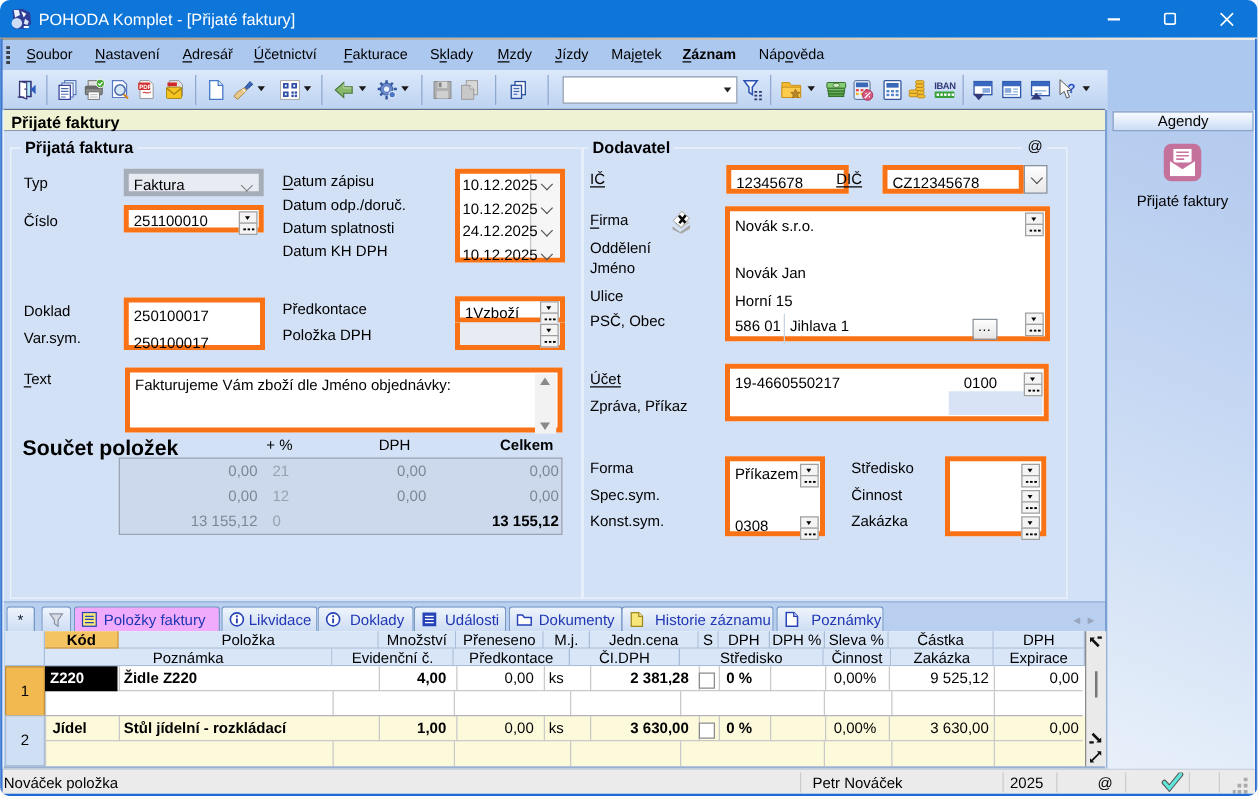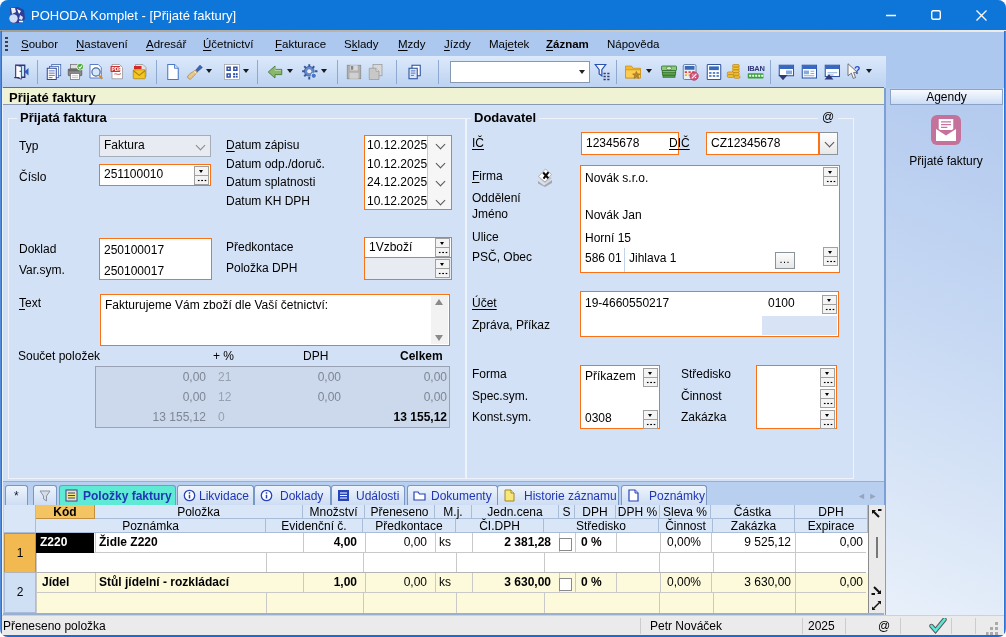--- a/index.html
+++ b/index.html
@@ -25,38 +25,38 @@
 
 #rpanel{left:886px;top:88px;width:124px;height:527px;background:linear-gradient(203deg,#b2c9ee 0%,#c6d8f3 45%,#e8f0fa 100%);}
 #rphead{position:absolute;left:4px;top:1px;width:113px;height:16px;background:linear-gradient(#f8fbff,#ccdcf5);border:1px solid #8aa3c8;text-align:center;line-height:14px;box-sizing:border-box;font-size:12px;}
 #rpicon{position:absolute;left:45px;top:27px;width:30px;height:30px;background:#c4729c;border-radius:6px;}
 #rptxt{position:absolute;left:0;top:66px;width:120px;text-align:center;}
 #vsep{left:884px;top:88px;width:2px;height:527px;background:#7aa0d4;}
 
 #form{left:0;top:105px;width:884px;height:376px;background:#d3e1f6;}
 .group{position:absolute;border:1px solid #eef3fb;}
 .lbl{position:absolute;font-size:12px;white-space:nowrap;}
-.fld{position:absolute;background:#fff;border:1px solid #f97316;box-sizing:border-box;font-size:12px;}
+.fld{position:absolute;background:#fff;border:4px solid #f97316;box-sizing:border-box;font-size:12px;}
 .fld .t{position:absolute;left:4px;top:2px;white-space:nowrap;}
 .dis{background:#e8ebf1;}
 .sbtn{position:absolute;right:1px;width:15px;height:10px;background:#f4f4f4;border:1px solid #a0a0a0;box-sizing:border-box;font-size:0;}
 .sbtn.v:after{content:"";position:absolute;left:4px;top:3px;border-left:2.8px solid transparent;border-right:2.8px solid transparent;border-top:3.6px solid #000;}
 .sbtn.d:after{content:"";position:absolute;left:2px;top:3px;width:10px;height:3px;background-image:radial-gradient(circle,#000 0.9px,transparent 1.1px);background-size:3.4px 3px;background-repeat:repeat-x;}
 .chv{position:absolute;right:6px;width:9px;height:9px;}
 .chv:before{content:"";position:absolute;left:1px;top:0px;width:6px;height:6px;border-right:1.7px solid #555;border-bottom:1.7px solid #555;transform:rotate(45deg);}
 .srow{position:absolute;left:0;width:100%;height:20px;}
 .srow span{position:absolute;top:0;white-space:nowrap;}
 .s1{left:0;width:110px;text-align:right;}
 .s2{left:122px;}
 .s3{left:145px;width:100px;text-align:right;}
 .s4{left:251px;width:100px;text-align:right;}
 
 #tabbar{left:0;top:481px;width:884px;height:24px;background:#b9cff0;border-top:1px solid #95aed6;}
 .tab{position:absolute;top:3px;height:21px;background:linear-gradient(#eef4fc,#ccdcf3);border:1px solid #7898c4;border-bottom:none;border-radius:3px 3px 0 0;box-sizing:border-box;font-size:12px;color:#2036b4;}
-.tab.active{background:#5eead4;font-weight:bold;}
+.tab.active{background:#f0abfc;}
 .tab span{position:absolute;top:3px;white-space:nowrap;}
 
 #tbl{left:0;top:505px;width:884px;height:110px;background:#fff;}
 .hc{position:absolute;background:#d9e6f7;border-right:1px solid #aabdd8;border-bottom:1px solid #aabdd8;box-sizing:border-box;text-align:center;font-size:12px;line-height:14px;overflow:visible;white-space:nowrap;}
 .cell{position:absolute;box-sizing:border-box;font-size:12px;line-height:19px;overflow:hidden;white-space:nowrap;padding:0 4px;}
 .r{text-align:right;}
 .b{font-weight:bold;}
 
 #status{left:0;top:615px;width:1006px;height:20px;background:#ebebeb;border-top:1px solid #c9d3e0;font-size:12px;}
 .ssep{position:absolute;top:2px;width:1px;height:16px;background:#cccccc;}
@@ -366,28 +366,28 @@
       <div class="sbtn v" style="top:0px;"></div>
         <div class="sbtn d" style="top:9px;"></div>
       </div>
     <div class="fld dis" style="left:364px;top:153px;width:88px;height:22px;border-top:none;">
       <div class="sbtn v" style="top:1px;"></div>
         <div class="sbtn d" style="top:10px;"></div>
       </div>
 
     <div class="lbl" style="left:19px;top:191px;"><u>T</u>ext</div>
     <div class="fld" style="left:100px;top:189px;width:350px;height:52px;">
-      <div class="t" style="top:3px;">Fakturujeme Vám zboží dle Vaší četnictví:</div>
+      <div class="t" style="top:3px;">Fakturujeme Vám zboží dle Jméno objednávky:</div>
       <div style="position:absolute;right:1px;top:1px;width:17px;height:48px;background:#f2f2f2;">
         <div style="position:absolute;left:4px;top:3px;width:0;height:0;border-left:4.5px solid transparent;border-right:4.5px solid transparent;border-bottom:6px solid #8a8a8a;"></div>
         <div style="position:absolute;left:4px;bottom:3px;width:0;height:0;border-left:4.5px solid transparent;border-right:4.5px solid transparent;border-top:6px solid #8a8a8a;"></div>
       </div>
     </div>
 
-    <div class="lbl" style="left:18px;top:244px;font-weight:normal;font-size:12px;">Součet položek</div>
+    <div class="lbl" style="left:18px;top:244px;font-weight:bold;font-size:17px;">Součet položek</div>
     <div class="lbl" style="left:213px;top:244px;">+ %</div>
     <div class="lbl" style="left:303px;top:244px;">DPH</div>
     <div class="lbl" style="left:400px;top:244px;font-weight:bold;">Celkem</div>
     <div style="position:absolute;left:95px;top:261px;width:355px;height:62px;background:#ccd9ec;border:1px solid #9aa3b4;box-sizing:border-box;color:#7d8695;">
       <div class="srow" style="top:3px;">
           <span class="s1">0,00</span>
           <span class="s2" style="color:#98a1b1;">21</span>
           <span class="s3">0,00</span>
           <span class="s4">0,00</span>
         </div>
@@ -612,21 +612,21 @@
         </svg>
       <svg style="position:absolute;left:2px;top:95px" width="11" height="11" viewBox="0 0 11 11">
           <path d="M6.5 1 L10 1 L10 4.5 Z" fill="#111"></path>
           <path d="M1 6.5 L1 10 L4.5 10 Z" fill="#111"></path>
           <path d="M8.5 2.5 L2.5 8.5" stroke="#111" stroke-width="1.4"></path>
         </svg>
     </div>
     <div style="position:absolute;left:0;top:108px;width:884px;height:2px;background:#9ab0d0;"></div>
   </div>
   <div class="abs" id="status">
-    <div style="position:absolute;left:3px;top:3px;">Přeneseno položka</div>
+    <div style="position:absolute;left:3px;top:3px;">Nováček položka</div>
     <div style="position:absolute;left:650px;top:3px;">Petr Nováček</div>
     <div style="position:absolute;left:808px;top:3px;">2025</div>
     <div style="position:absolute;left:878px;top:3px;">@</div>
     <svg style="position:absolute;left:929px;top:2px;" width="18" height="16" viewBox="0 0 18 16">
         <path d="M2.5 8 L6.5 12.5 L15.5 1.5" fill="none" stroke="#555" stroke-width="4.4" stroke-linecap="round"></path>
         <path d="M2.5 8 L6.5 12.5 L15.5 1.5" fill="none" stroke="#5fe6d8" stroke-width="2.6" stroke-linecap="round"></path>
       </svg>
     <div class="ssep" style="left:640px;"></div>
     <div class="ssep" style="left:802px;"></div>
     <div class="ssep" style="left:845px;"></div>

